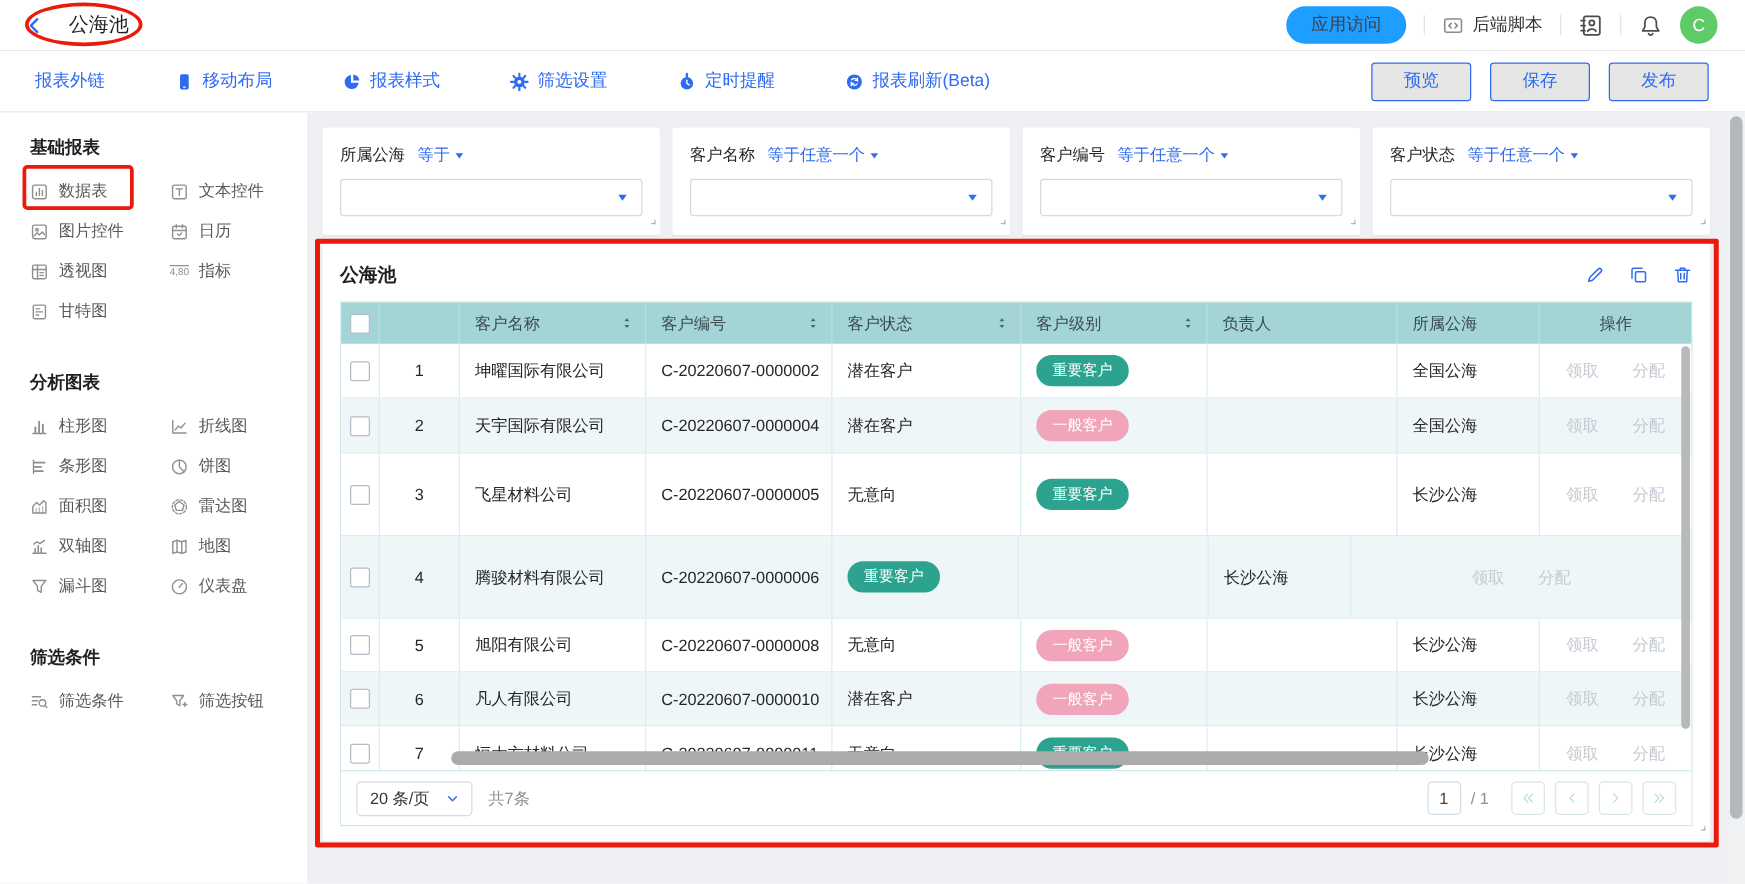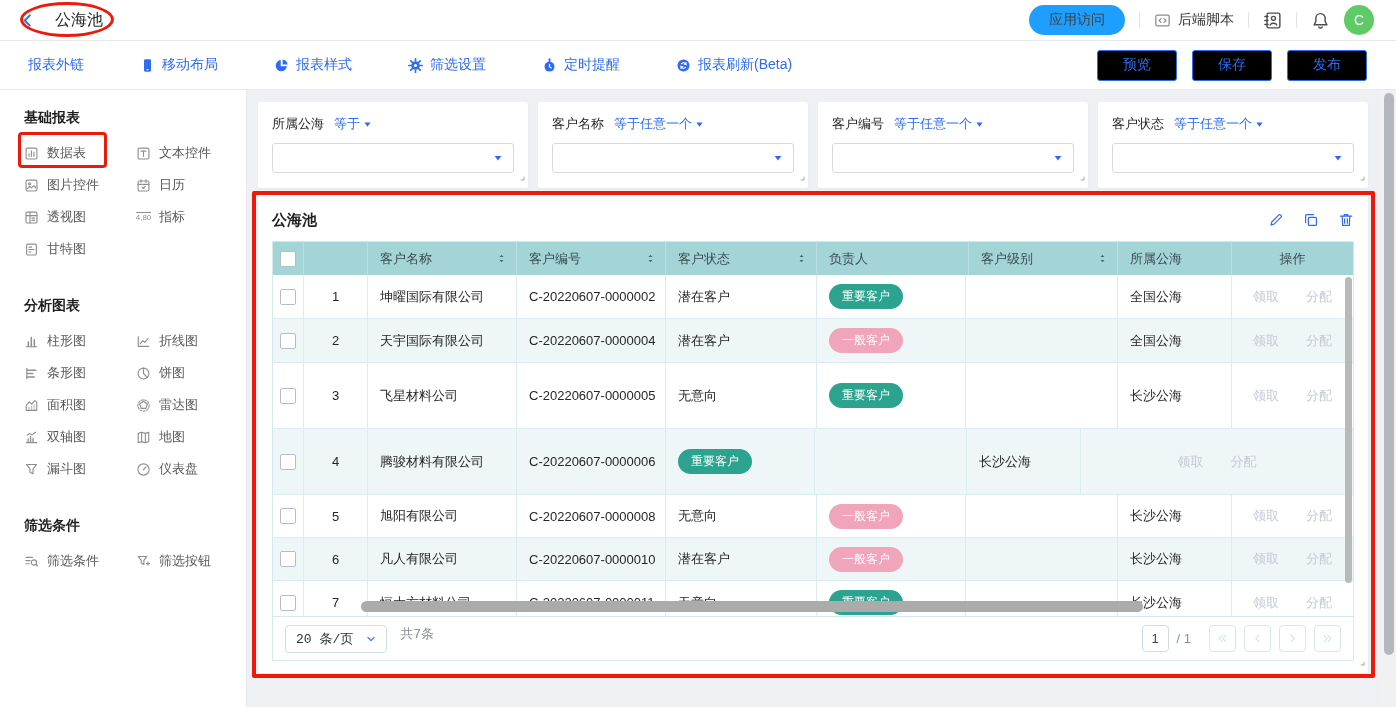--- a/index.html
+++ b/index.html
@@ -31,21 +31,21 @@
   .avatar { width:30px; height:30px; border-radius:50%; background:var(--avatar); color:#fff;
     display:flex; align-items:center; justify-content:center; font-size:14px; cursor:pointer; }
 
   
   .toolbar { height:49px; background:#fff; border-bottom:1px solid #e9e9e9;
     display:flex; align-items:center; justify-content:space-between; padding:0 29px 0 28px; }
   .toolbar-items { display:flex; gap:56px; }
   .toolbar-item { display:flex; align-items:center; gap:7px; color:var(--blue); font-size:14px; }
   .toolbar-item .icon { width:15px; height:15px; }
   .toolbar-actions { display:flex; gap:15px; }
-  .outline-btn { border:1px solid var(--blue); color:var(--blue); background:#000000;
+  .outline-btn { border:1px solid var(--blue); color:var(--blue); background:#e5e5e5;
     border-radius:3px; height:31px; padding:0 25px; font-size:14px; }
 
   
   .content { display:flex; height:617px; overflow:hidden; }
 
   .sidebar { width:247px; flex-shrink:0; background:#fff; border-right:1px solid #e9e9e9;
     padding:19px 0 0 24px; overflow:hidden; }
   .sb-section + .sb-section { margin-top:32px; }
   .sb-section-title { font-size:14px; font-weight:bold; color:#1f1f1f; margin-bottom:10px;font-family:Liberation Serif, serif; }
   .sb-grid { display:grid; grid-template-columns:112px auto; }
@@ -105,21 +105,21 @@
   .op-links { display:flex; gap:27px; margin:0 auto; }
   .op-link { color:#c5cad2; font-size:13px; }
 
   .h-scrollbar { position:absolute; left:88px; bottom:48px; width:782px; height:11px;
     border-radius:6px; background:#ababab; z-index:5; cursor:pointer; }
   .v-scrollbar { position:absolute; right:1px; top:35px; width:7px; height:306px;
     border-radius:4px; background:#b9b9b9; z-index:5; cursor:pointer; }
 
   .pagination { height:44px; border-top:1px solid #d3e9ec; display:flex; align-items:center;
     justify-content:space-between; padding:0 12px; flex-shrink:0; background:#fff; }
-  .pg-left { display:flex; align-items:flex-start; gap:13px;font-family:Liberation Mono, monospace; }
+  .pg-left { display:flex; align-items:center; gap:13px; }
   .pg-size { height:28px; border:1px solid #cfdce6; border-radius:4px; background:#fff;
     display:flex; align-items:center; gap:13px; padding:0 10px; font-size:13px; color:#333; }
   .pg-size .icon { width:10px; height:10px; color:var(--blue); }
   .pg-total { color:#8a9099; font-size:13px; }
   .pg-right { display:flex; align-items:center; gap:8px; }
   .pg-page { width:27px; height:27px; border:1px solid #cfdce6; border-radius:4px; background:#fff;
     display:flex; align-items:center; justify-content:center; font-size:13px; color:#444; cursor:text; }
   .pg-suffix { color:#8a9099; font-size:13px; margin-right:10px; }
   .pg-btn { width:27px; height:27px; border:1px solid #d7e7ea; border-radius:4px; background:#fff;
     color:#b9d7de; display:flex; align-items:center; justify-content:center; }
@@ -603,31 +603,31 @@
             </div>
             <div class="hcell c-status">
               <span>客户状态</span>
               <span class="icon">
                 <svg viewBox="0 0 16 16" fill="none" stroke="currentColor" stroke-width="1.2" stroke-linecap="round" stroke-linejoin="round">
                   <path d="M8 2.4 10.8 5.8H5.2z" fill="currentColor" stroke="none"></path>
                   <path d="M8 13.6 5.2 10.2h5.6z" fill="currentColor" stroke="none"></path>
                 </svg>
               </span>
             </div>
+            <div class="hcell c-level">
+              <span>客户级别</span>
+              <span class="icon">
+                <svg viewBox="0 0 16 16" fill="none" stroke="currentColor" stroke-width="1.2" stroke-linecap="round" stroke-linejoin="round">
+                  <path d="M8 2.4 10.8 5.8H5.2z" fill="currentColor" stroke="none"></path>
+                  <path d="M8 13.6 5.2 10.2h5.6z" fill="currentColor" stroke="none"></path>
+                </svg>
+              </span>
+            </div>
             <div class="hcell c-owner">
               <span>负责人</span>
-            </div>
-            <div class="hcell c-level">
-              <span>客户级别</span>
-              <span class="icon">
-                <svg viewBox="0 0 16 16" fill="none" stroke="currentColor" stroke-width="1.2" stroke-linecap="round" stroke-linejoin="round">
-                  <path d="M8 2.4 10.8 5.8H5.2z" fill="currentColor" stroke="none"></path>
-                  <path d="M8 13.6 5.2 10.2h5.6z" fill="currentColor" stroke="none"></path>
-                </svg>
-              </span>
             </div>
             <div class="hcell c-pool">
               <span>所属公海</span>
             </div>
             <div class="hcell c-action center">
               <span>操作</span>
             </div>
           </div>
         <div class="tbody" id="tbody">
             <div class="trow">

